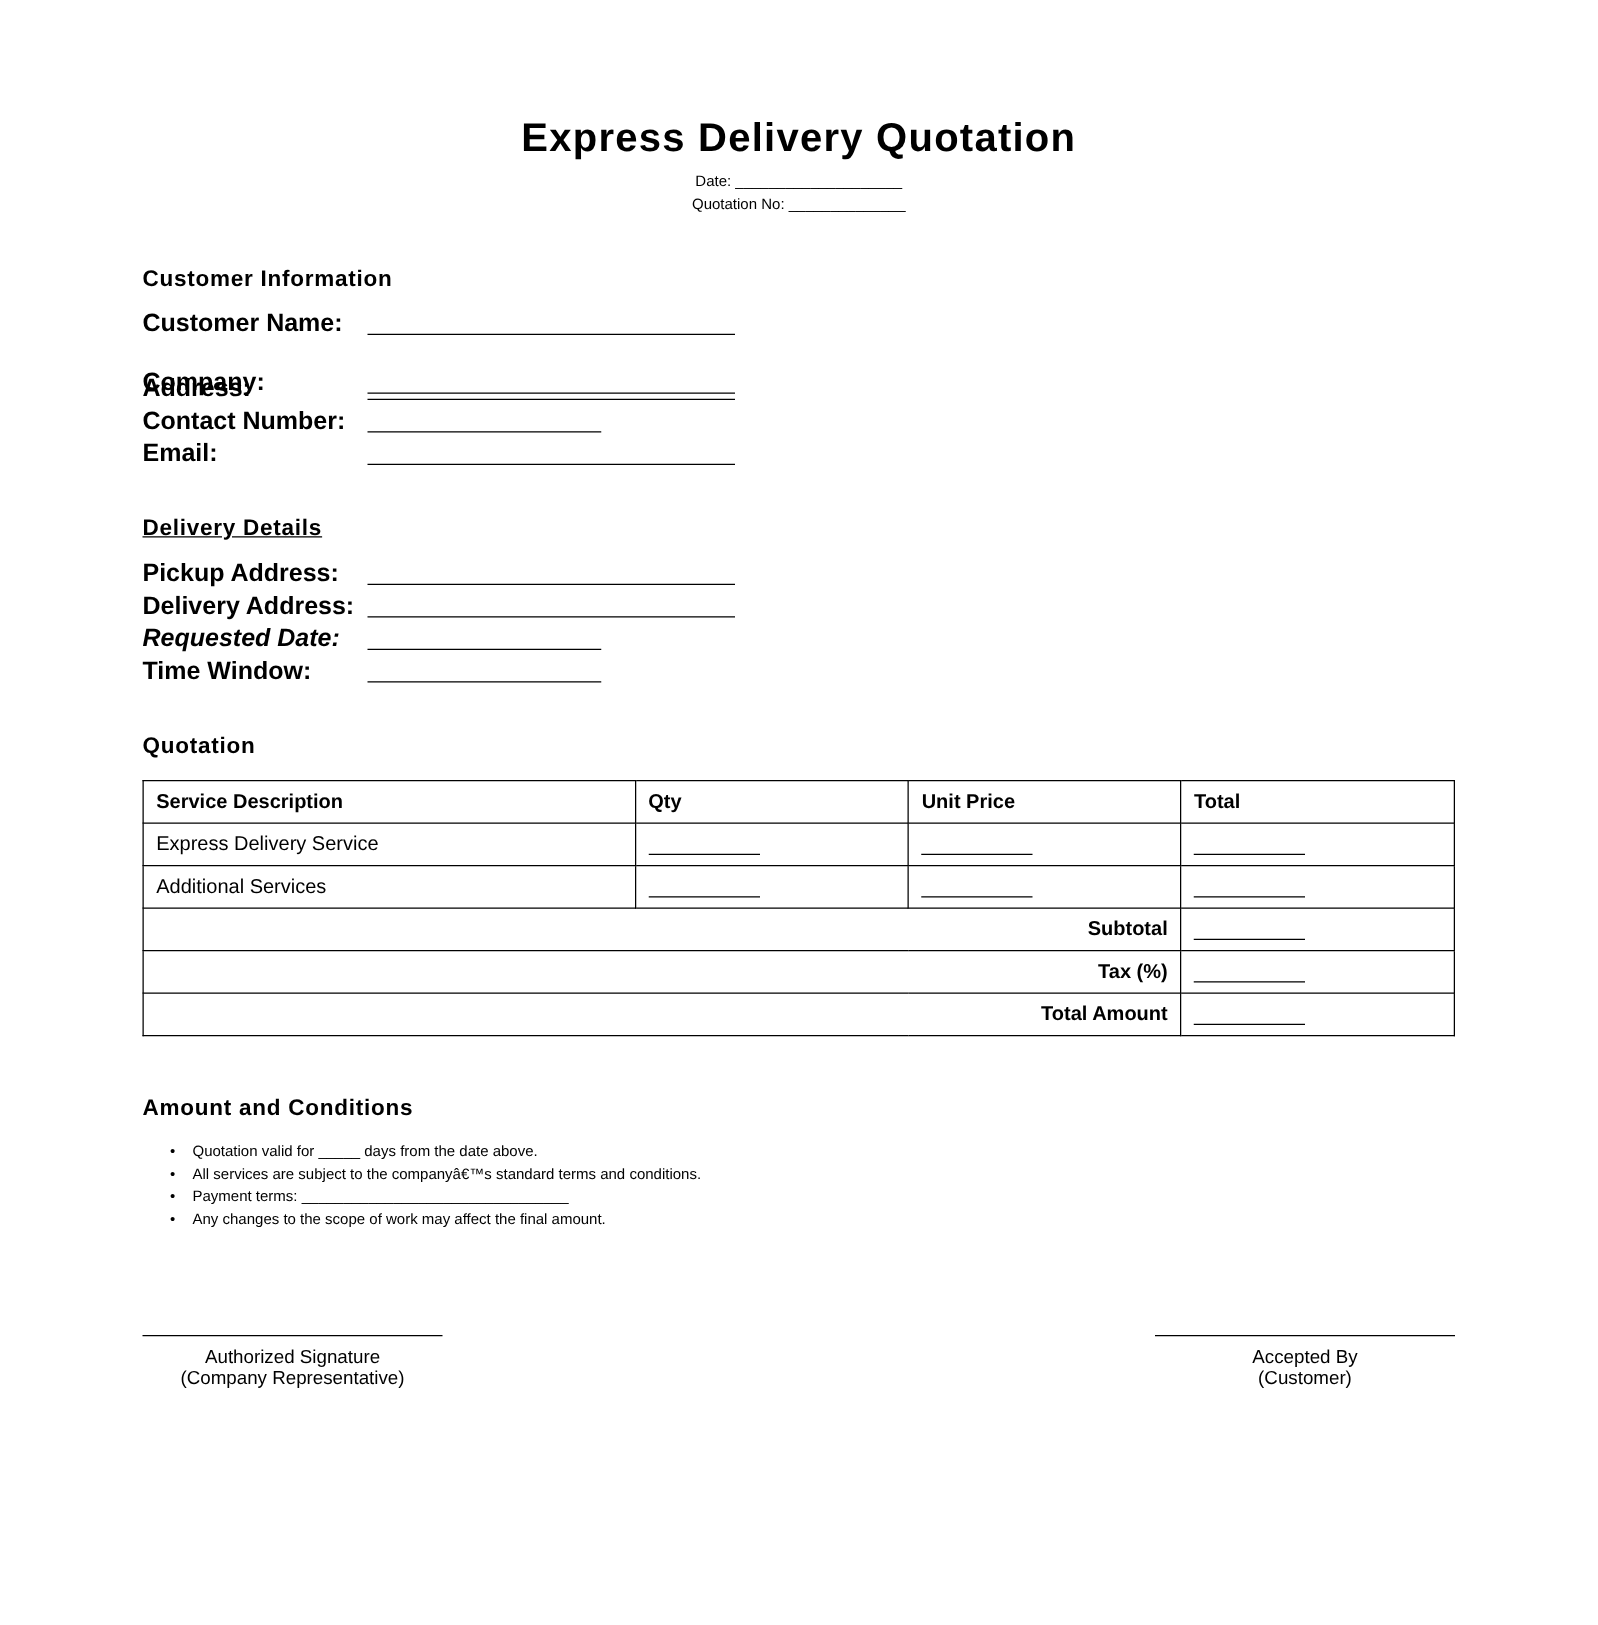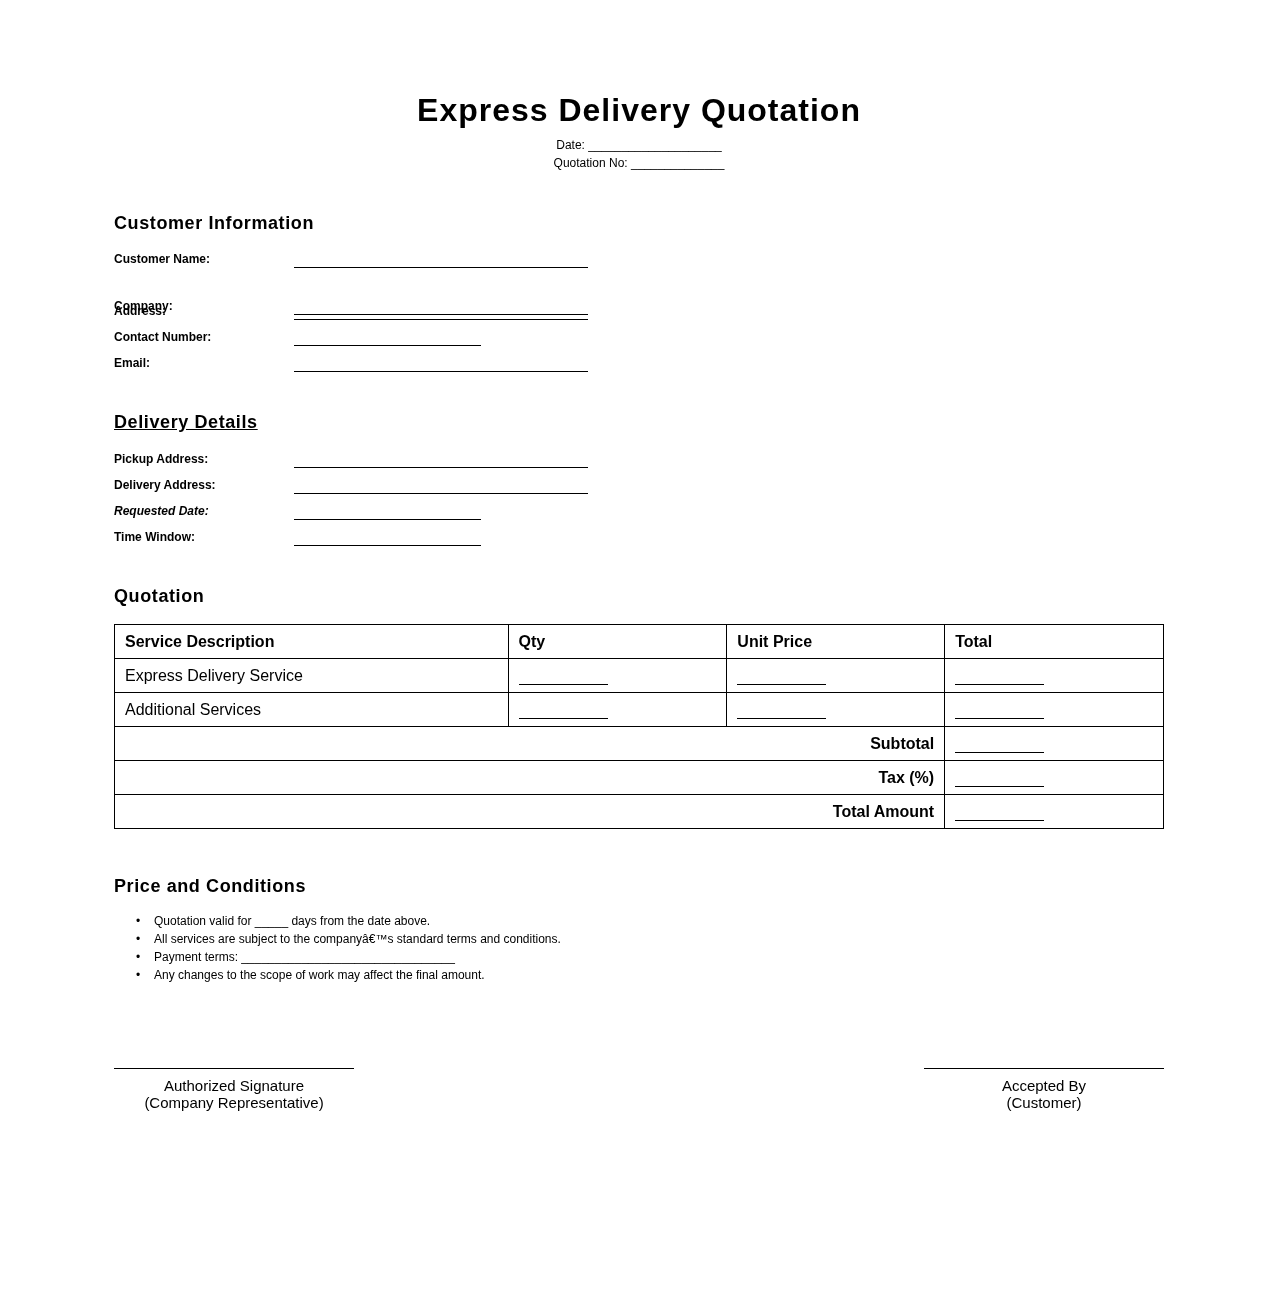--- a/index.html
+++ b/index.html
@@ -8,21 +8,21 @@
       font-family: "Liberation Sans", sans-serif; color: #000;
     }
     .page { position: absolute; left: 114px; top: 0; width: 1050px; }
     .title {
       position: absolute; left: 0; width: 1050px; top: 90px; text-align: center;
       font-size: 32px; font-weight: bold; letter-spacing: 1px; line-height: 40px;
     }
     .meta { position: absolute; left: 0; width: 1050px; top: 136px; text-align: center; font-size: 12px; line-height: 18px; }
     .section-title { position: absolute; left: 0; font-size: 18px; font-weight: bold; letter-spacing: 0.6px; line-height: 22px; }
     .field-row { position: absolute; left: 0; height: 26px; width: 480px; }
-    .field-label { position: absolute; left: 0; top: 0; font-size: 12px; font-weight: bold; line-height: 20px; }
+    .field-label { position: absolute; left: 0; top: 0; font-size: 20px; font-weight: bold; line-height: 20px; }
     .field-line { position: absolute; left: 180px; top: 18px; height: 0; border-bottom: 1px solid #000; }
     .field-line.long { width: 294px; }
     .field-line.short { width: 187px; }
     table.quote {
       position: absolute; left: 0; top: 624px; width: 1050px; border-collapse: collapse;
       font-size: 16px;
     }
     table.quote td, table.quote th {
       border: 1px solid #000; height: 34px; padding: 0 10px; box-sizing: border-box; text-align: left;
     }
@@ -120,21 +120,21 @@
       <td colspan="3" class="right-label">Tax (%)</td>
       <td><span class="blank"></span></td>
     </tr>
     <tr>
       <td colspan="3" class="right-label">Total Amount</td>
       <td><span class="blank"></span></td>
     </tr>
   </tbody>
     </table>
 
-  <div class="section-title" style="top:875px;">Price and Conditions</div>
+  <div class="section-title" style="top:875px;">Amount and Conditions</div>
   <ul class="terms">
     <li>Quotation valid for _____ days from the date above.</li>
     <li>All services are subject to the companyâ€™s standard terms and conditions.</li>
     <li>Payment terms: ________________________________</li>
     <li>Any changes to the scope of work may affect the final amount.</li>
   </ul>
 
   <div class="sig" style="left:0;">
     <div class="sig-line"></div>
     <div>Authorized Signature</div>

